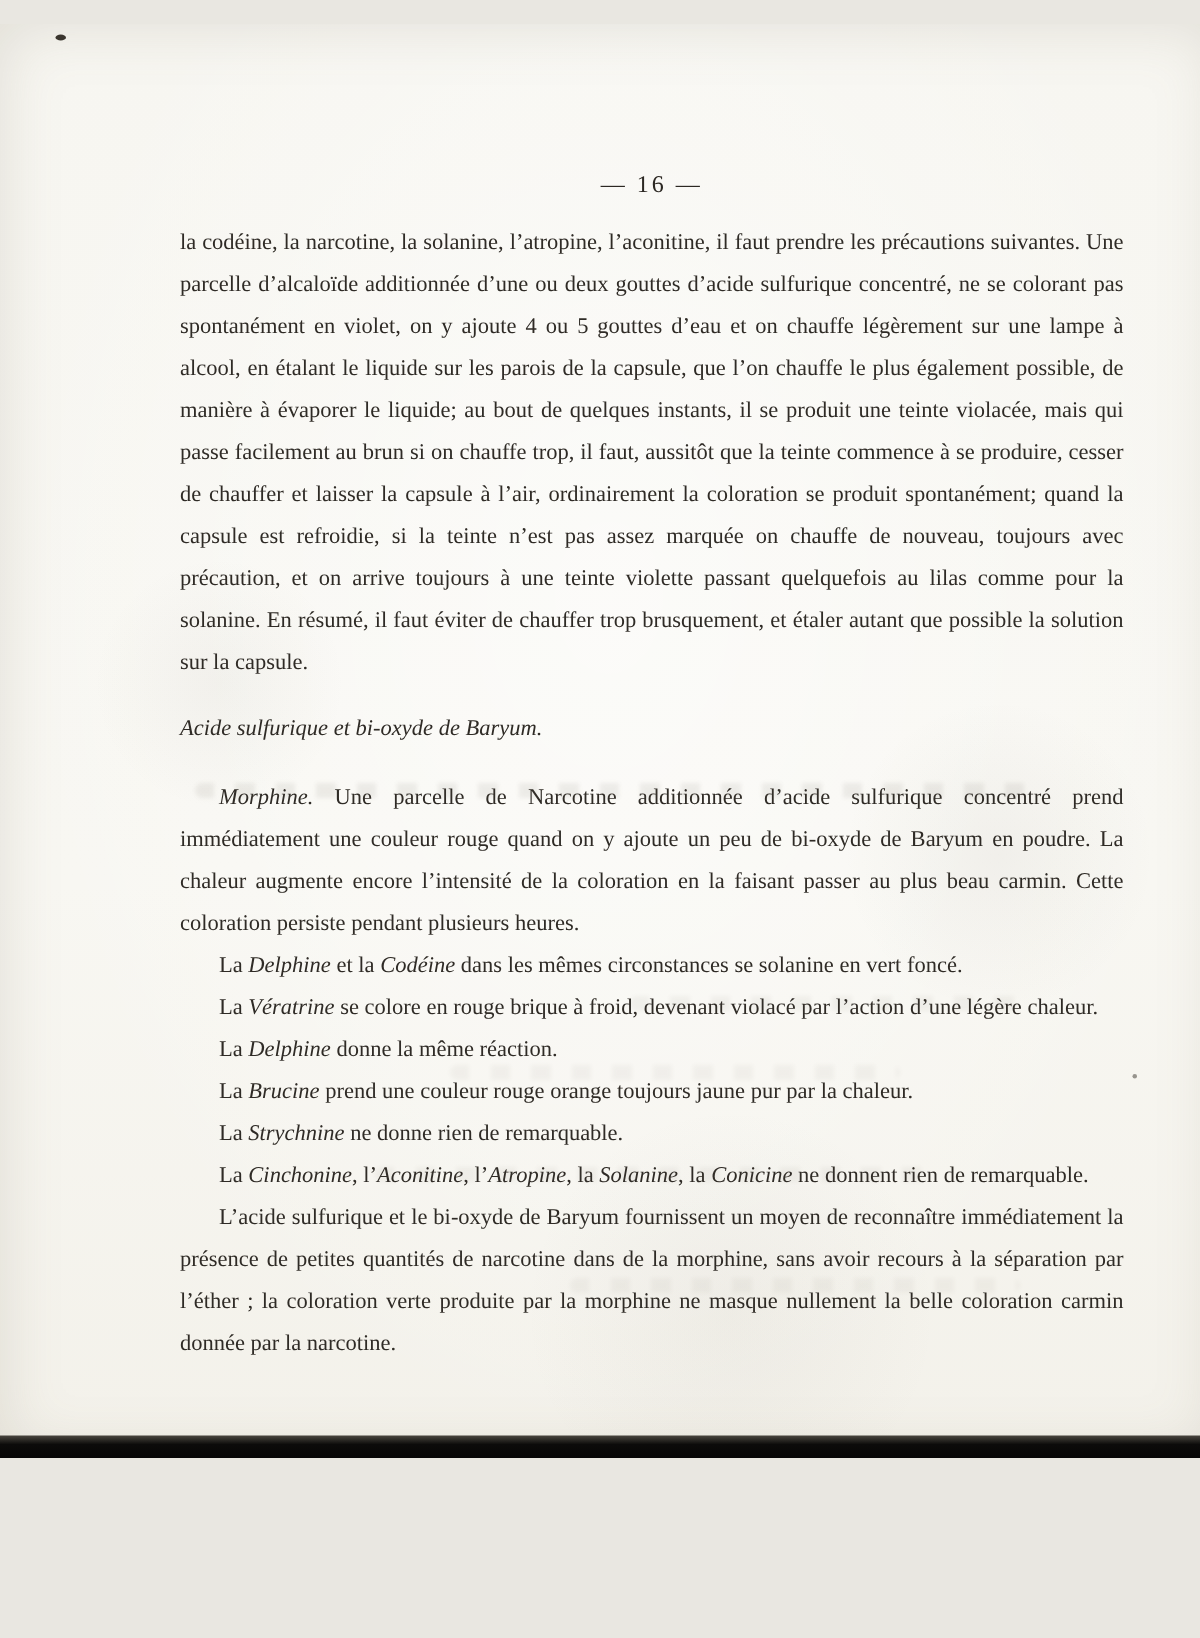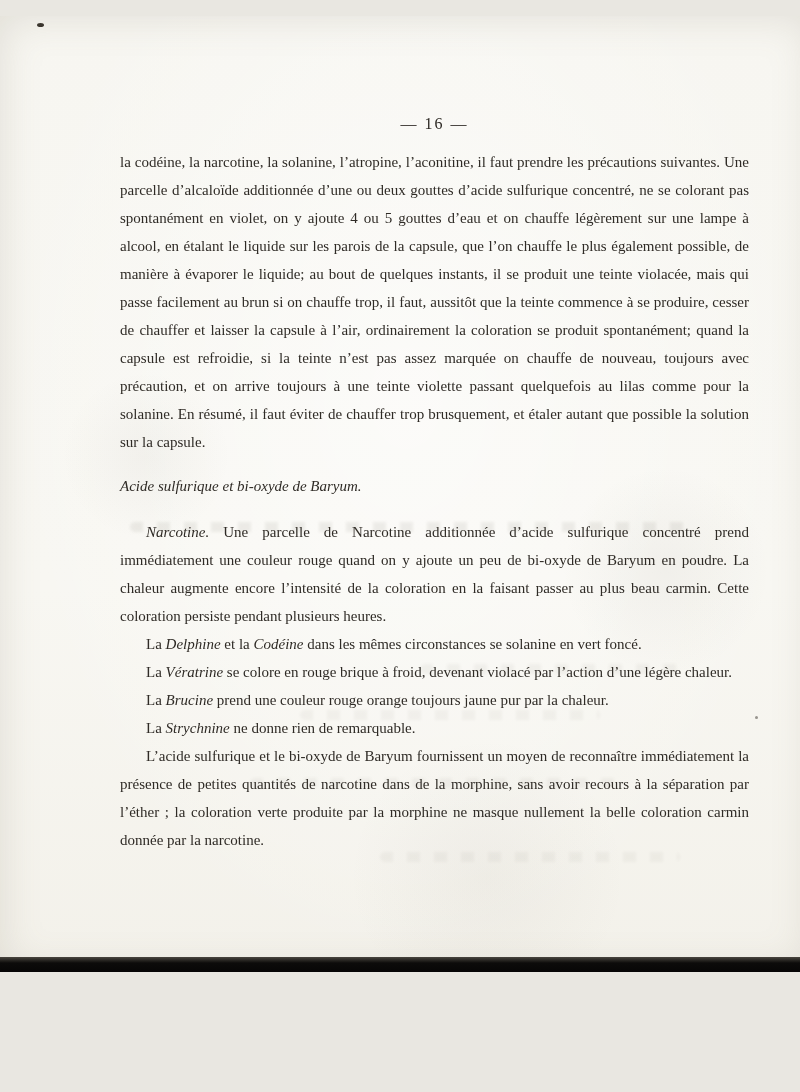--- a/index.html
+++ b/index.html
@@ -83,25 +83,27 @@
 
 <div class="page">
 
   <div class="noise"></div>
 
   <div class="content">
     <div class="pageno">— 16 —</div>
     <div>
         <p class="para"><span>la codéine, la narcotine, la solanine, l’atropine, l’aconitine, il faut prendre les précautions suivantes. Une parcelle d’alcaloïde additionnée d’une ou deux gouttes d’acide sulfurique concentré, ne se colorant pas spontanément en violet, on y ajoute 4 ou 5 gouttes d’eau et on chauffe légèrement sur une lampe à alcool, en étalant le liquide sur les parois de la capsule, que l’on chauffe le plus également possible, de manière à évaporer le liquide; au bout de quelques instants, il se produit une teinte violacée, mais qui passe facilement au brun si on chauffe trop, il faut, aussitôt que la teinte commence à se produire, cesser de chauffer et laisser la capsule à l’air, ordinairement la coloration se produit spontanément; quand la capsule est refroidie, si la teinte n’est pas assez marquée on chauffe de nouveau, toujours avec précaution, et on arrive toujours à une teinte violette passant quelquefois au lilas comme pour la solanine. En résumé, il faut éviter de chauffer trop brusquement, et étaler autant que possible la solution sur la capsule.</span></p>
         <p class="heading"><span class="it">Acide sulfurique et bi-oxyde de Baryum.</span></p>
-        <p class="para indent"><span class="it">Narcotine.</span><span> Une parcelle de Narcotine additionnée d’acide sulfurique concentré prend immédiatement une couleur rouge quand on y ajoute un peu de bi-oxyde de Baryum en poudre. La chaleur augmente encore l’intensité de la coloration en la faisant passer au plus beau carmin. Cette coloration persiste pendant plusieurs heures.</span></p>
+        <p class="para indent"><span class="it">Morphine.</span><span> Une parcelle de Narcotine additionnée d’acide sulfurique concentré prend immédiatement une couleur rouge quand on y ajoute un peu de bi-oxyde de Baryum en poudre. La chaleur augmente encore l’intensité de la coloration en la faisant passer au plus beau carmin. Cette coloration persiste pendant plusieurs heures.</span></p>
         <p class="para indent"><span>La </span><span class="it">Delphine</span><span> et la </span><span class="it">Codéine</span><span> dans les mêmes circonstances se solanine en vert foncé.</span></p>
         <p class="para indent"><span>La </span><span class="it">Vératrine</span><span> se colore en rouge brique à froid, devenant violacé par l’action d’une légère chaleur.</span></p>
+        <p class="para indent"><span>La </span><span class="it">Delphine</span><span> donne la même réaction.</span></p>
         <p class="para indent"><span>La </span><span class="it">Brucine</span><span> prend une couleur rouge orange toujours jaune pur par la chaleur.</span></p>
         <p class="para indent"><span>La </span><span class="it">Strychnine</span><span> ne donne rien de remarquable.</span></p>
+        <p class="para indent"><span>La </span><span class="it">Cinchonine</span><span>, l’</span><span class="it">Aconitine</span><span>, l’</span><span class="it">Atropine</span><span>, la </span><span class="it">Solanine</span><span>, la </span><span class="it">Conicine</span><span> ne donnent rien de remarquable.</span></p>
         <p class="para indent"><span>L’acide sulfurique et le bi-oxyde de Baryum fournissent un moyen de reconnaître immédiatement la présence de petites quantités de narcotine dans de la morphine, sans avoir recours à la séparation par l’éther ; la coloration verte produite par la morphine ne masque nullement la belle coloration carmin donnée par la nar­cotine.</span></p>
       </div>
   </div>
 
   <div class="smudge" style="left:130px; top:506px; width:556px; opacity:.16;"></div>
   <div class="smudge" style="left:420px; top:648px; width:270px; opacity:.10;"></div>
   <div class="smudge" style="left:300px; top:694px; width:300px; opacity:.09;"></div>
   <div class="smudge" style="left:250px; top:762px; width:370px; opacity:.10;"></div>
   <div class="smudge" style="left:380px; top:836px; width:300px; opacity:.09;"></div>
   <div class="smudge" style="left:150px; top:1012px; width:520px; opacity:.13;"></div>

